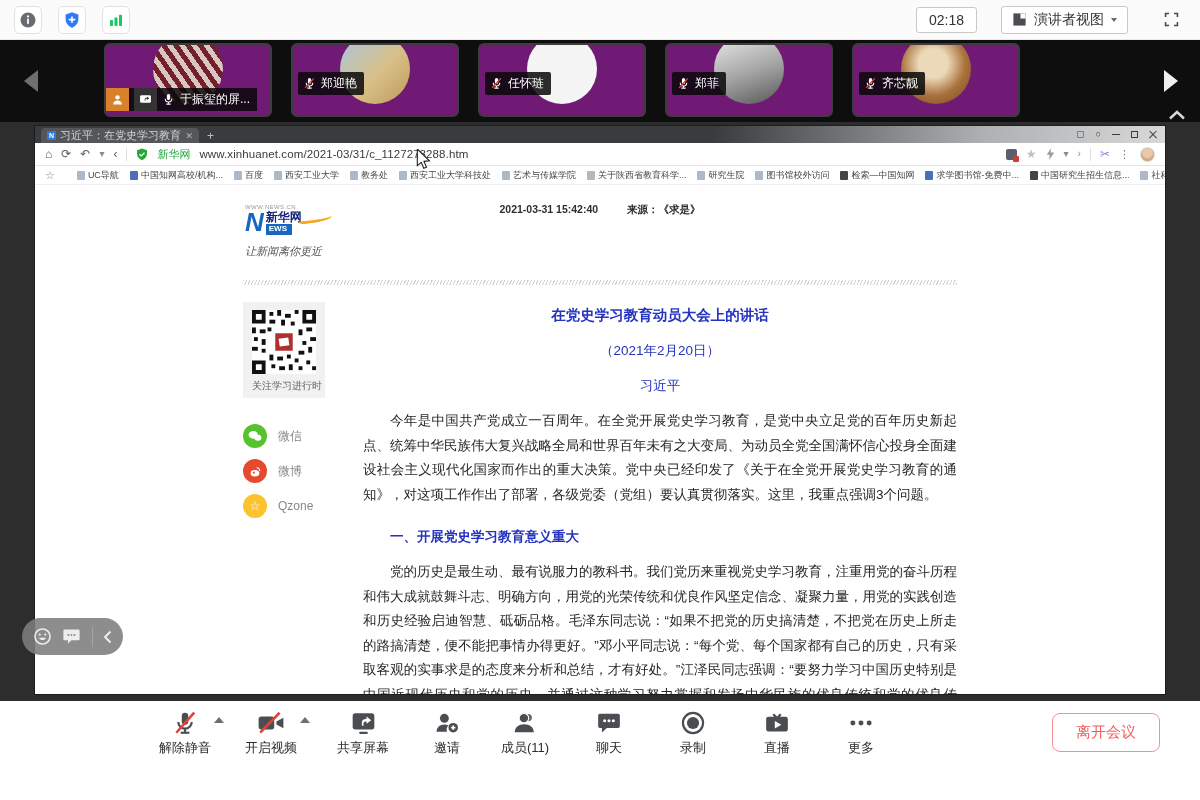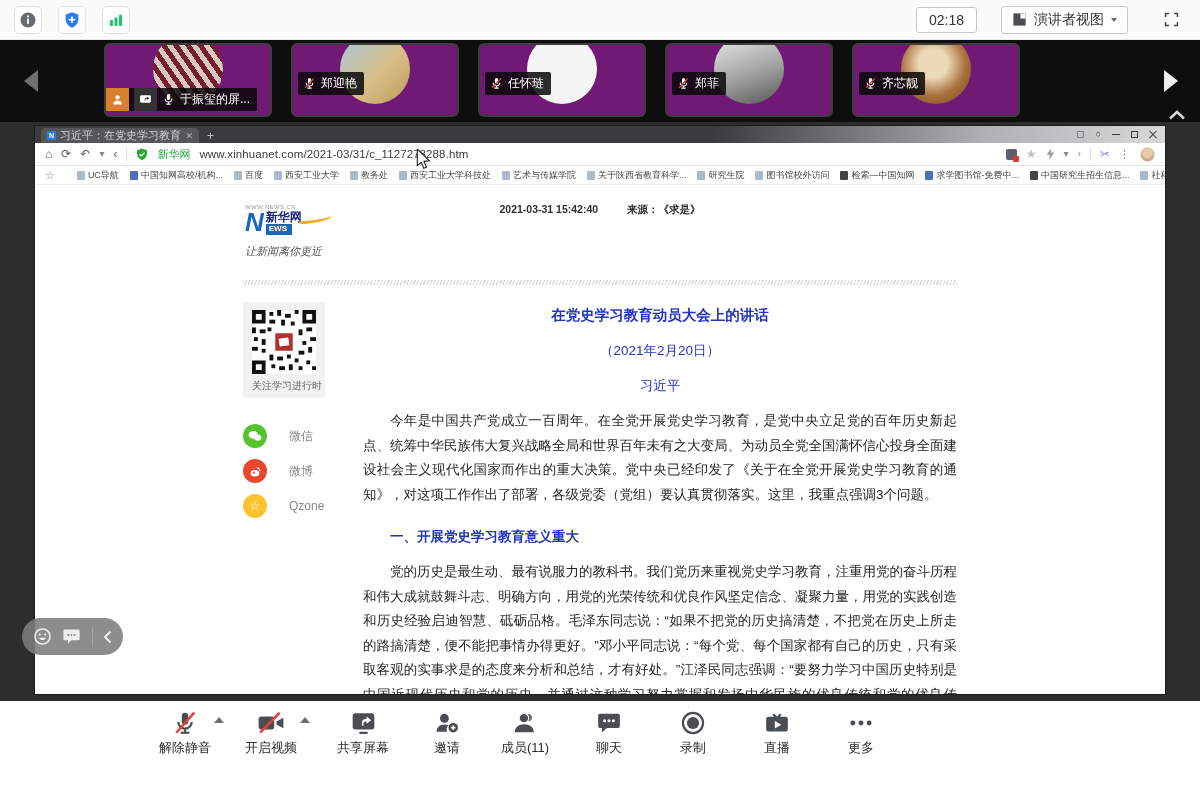--- a/index.html
+++ b/index.html
@@ -125,21 +125,21 @@
   .page-title { text-align:center; font-size:21px; font-weight:bold; color:#0a0a0a; padding-top:7px; }
   .page-meta { text-align:center; font-size:10.5px; color:#2e2e2e; font-weight:bold; margin-top:11px; }
   .page-meta .src { margin-left:26px; }
   .hatch { height:5px; margin-top:13px; background:repeating-linear-gradient(115deg,#d2d2d2 0 1px,transparent 1px 3px); }
 
   .art-body { display:flex; margin-top:17px; }
   .side-col { width:120px; flex:none; }
   .qr-box { background:#f1f1f1; width:82px; padding:8px 9px 5px; }
   .qr-cap { font-size:10px; color:#666; margin-top:5px; white-space:nowrap; }
   .share-list { margin-top:26px; display:flex; flex-direction:column; gap:11px; }
-  .share-item { display:flex; align-items:center; gap:22px; font-size:12px; color:#888; }
+  .share-item { display:flex; align-items:center; gap:11px; font-size:12px; color:#888; }
   .share-circle { width:24px; height:24px; border-radius:50%; display:flex; align-items:center;
     justify-content:center; flex:none; }
   .sc-wechat { background:#56c22e; } .sc-weibo { background:#e6492e; } .sc-qzone { background:#fdc32f; }
   .share-circle span { color:#fff; font-size:12px; line-height:1; }
 
   .art-col { flex:1; font-size:13.5px; color:#262626; padding-top:4px; }
   .doc-title { text-align:center; color:#2433c0; font-weight:bold; font-size:14.5px; }
   .doc-line { text-align:center; color:#2433c0; font-size:13.5px; margin-top:17px; }
   .art-col p { text-indent:2em; line-height:24.5px; text-align:justify; margin-top:14px; }
   .sec-head { color:#2433c0; font-weight:bold; margin-top:21px; text-indent:2em; font-size:13.5px; }
@@ -670,15 +670,16 @@
         <span class="ico">
           <svg width="26" height="26" viewBox="0 0 24 24" fill="#4a4d52">
             <circle cx="4.5" cy="12" r="2.3"></circle>
               <circle cx="12" cy="12" r="2.3"></circle>
               <circle cx="19.5" cy="12" r="2.3"></circle>
           </svg>
         </span>
         <span class="tool-label">更多</span>
       </div>
     </div>
+    <button class="leave-btn">离开会议</button>
   </div>
 
 </div>
 
 </body></html>

